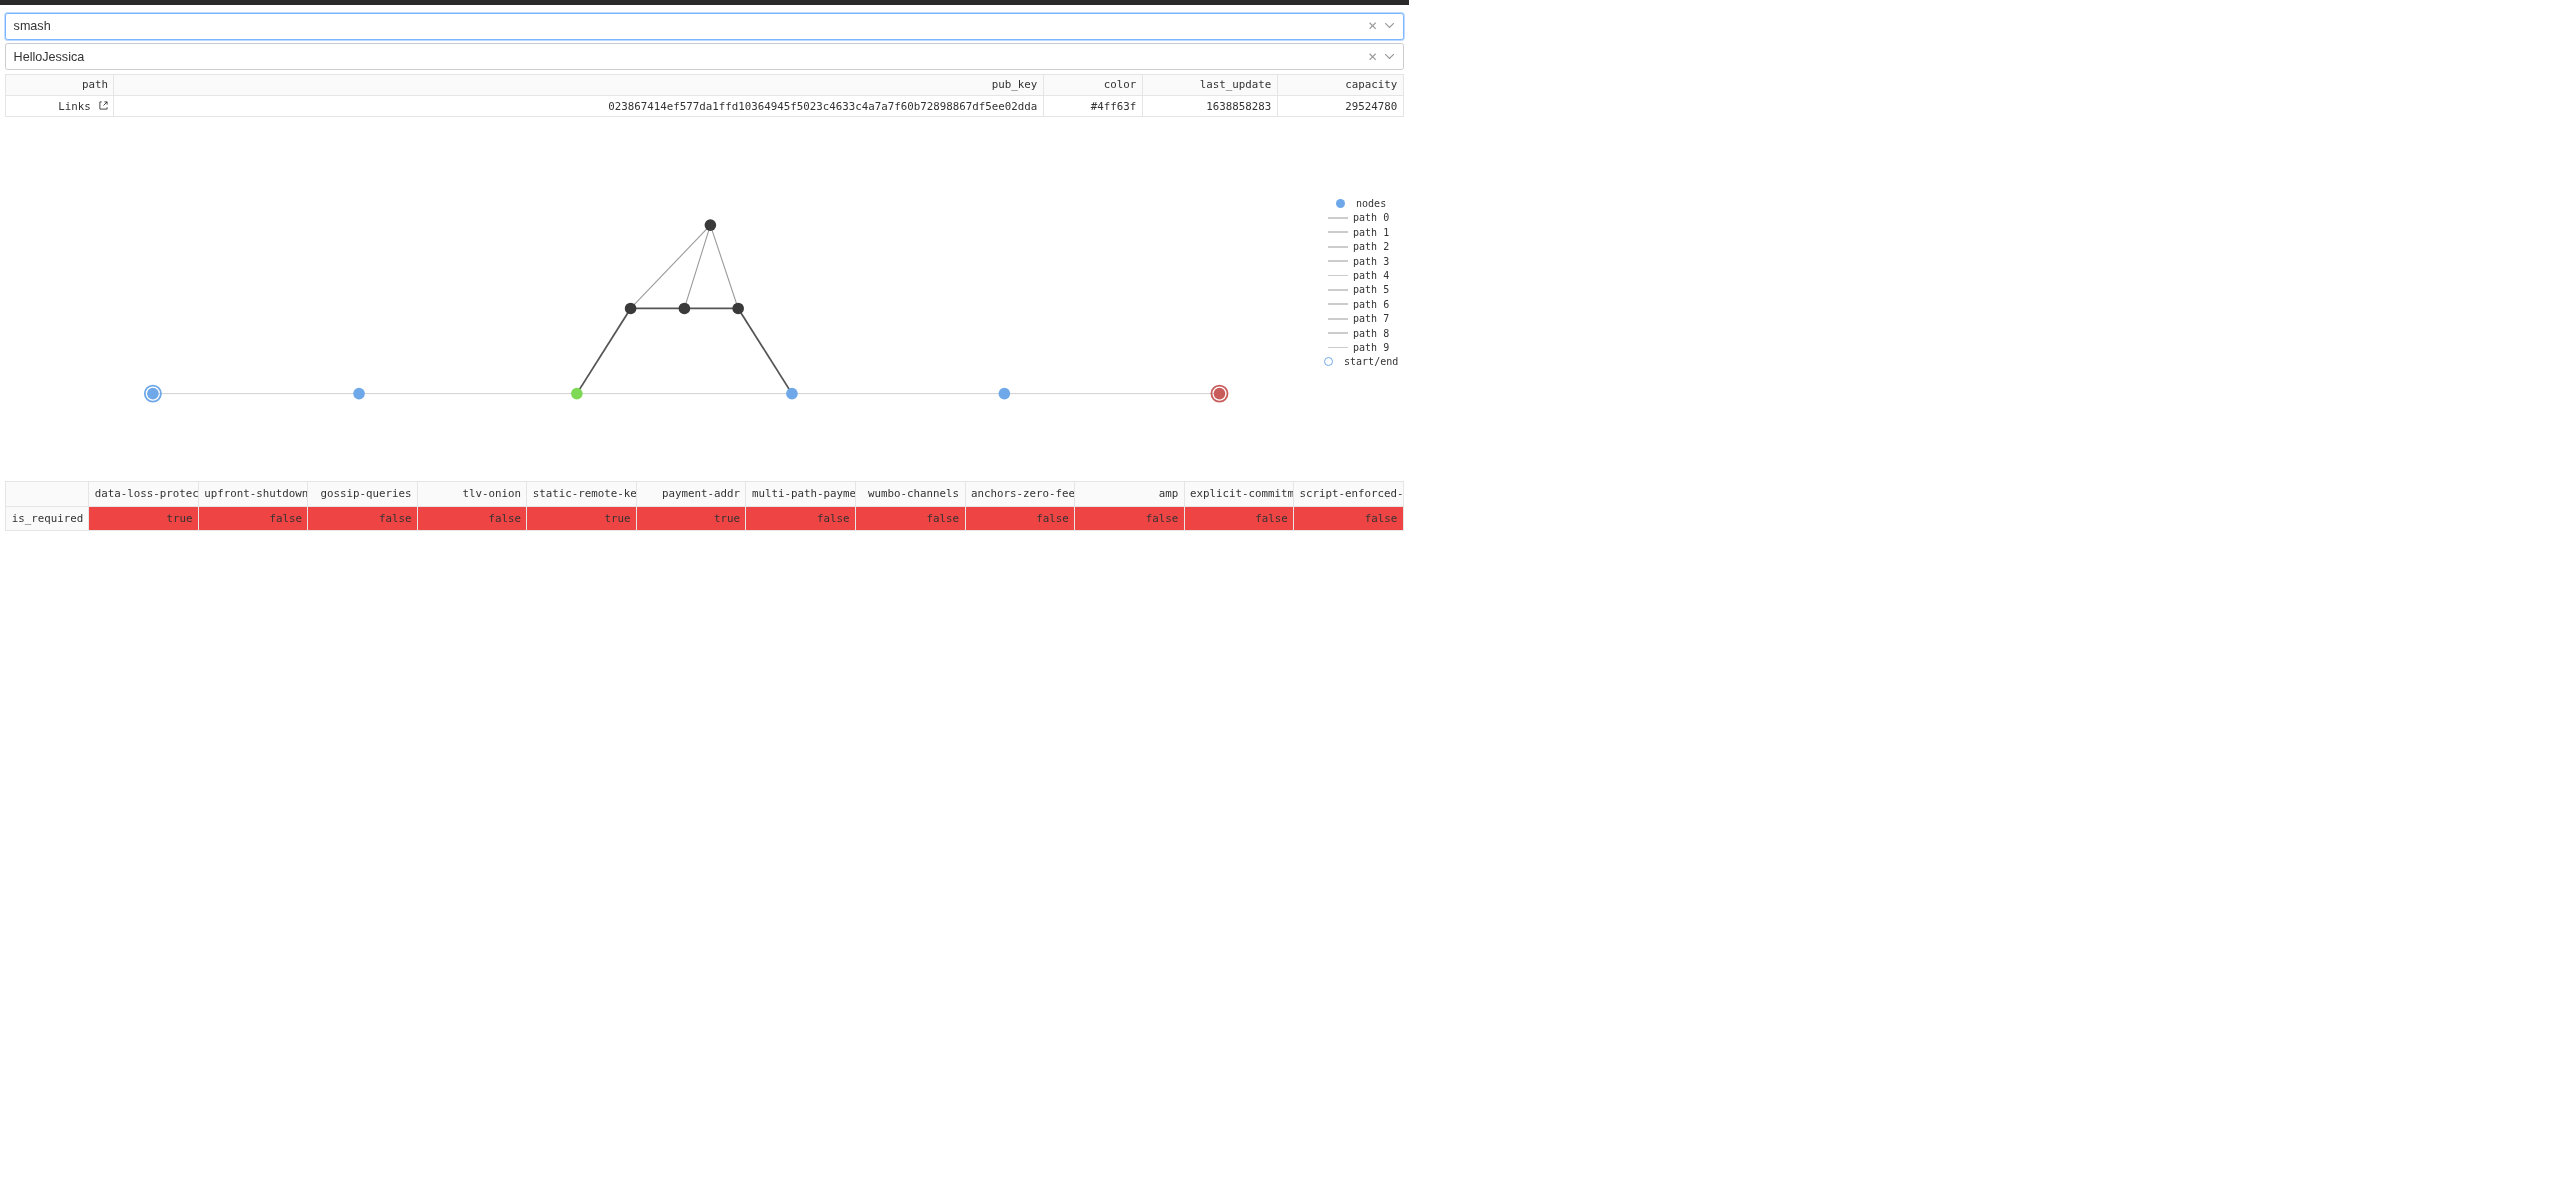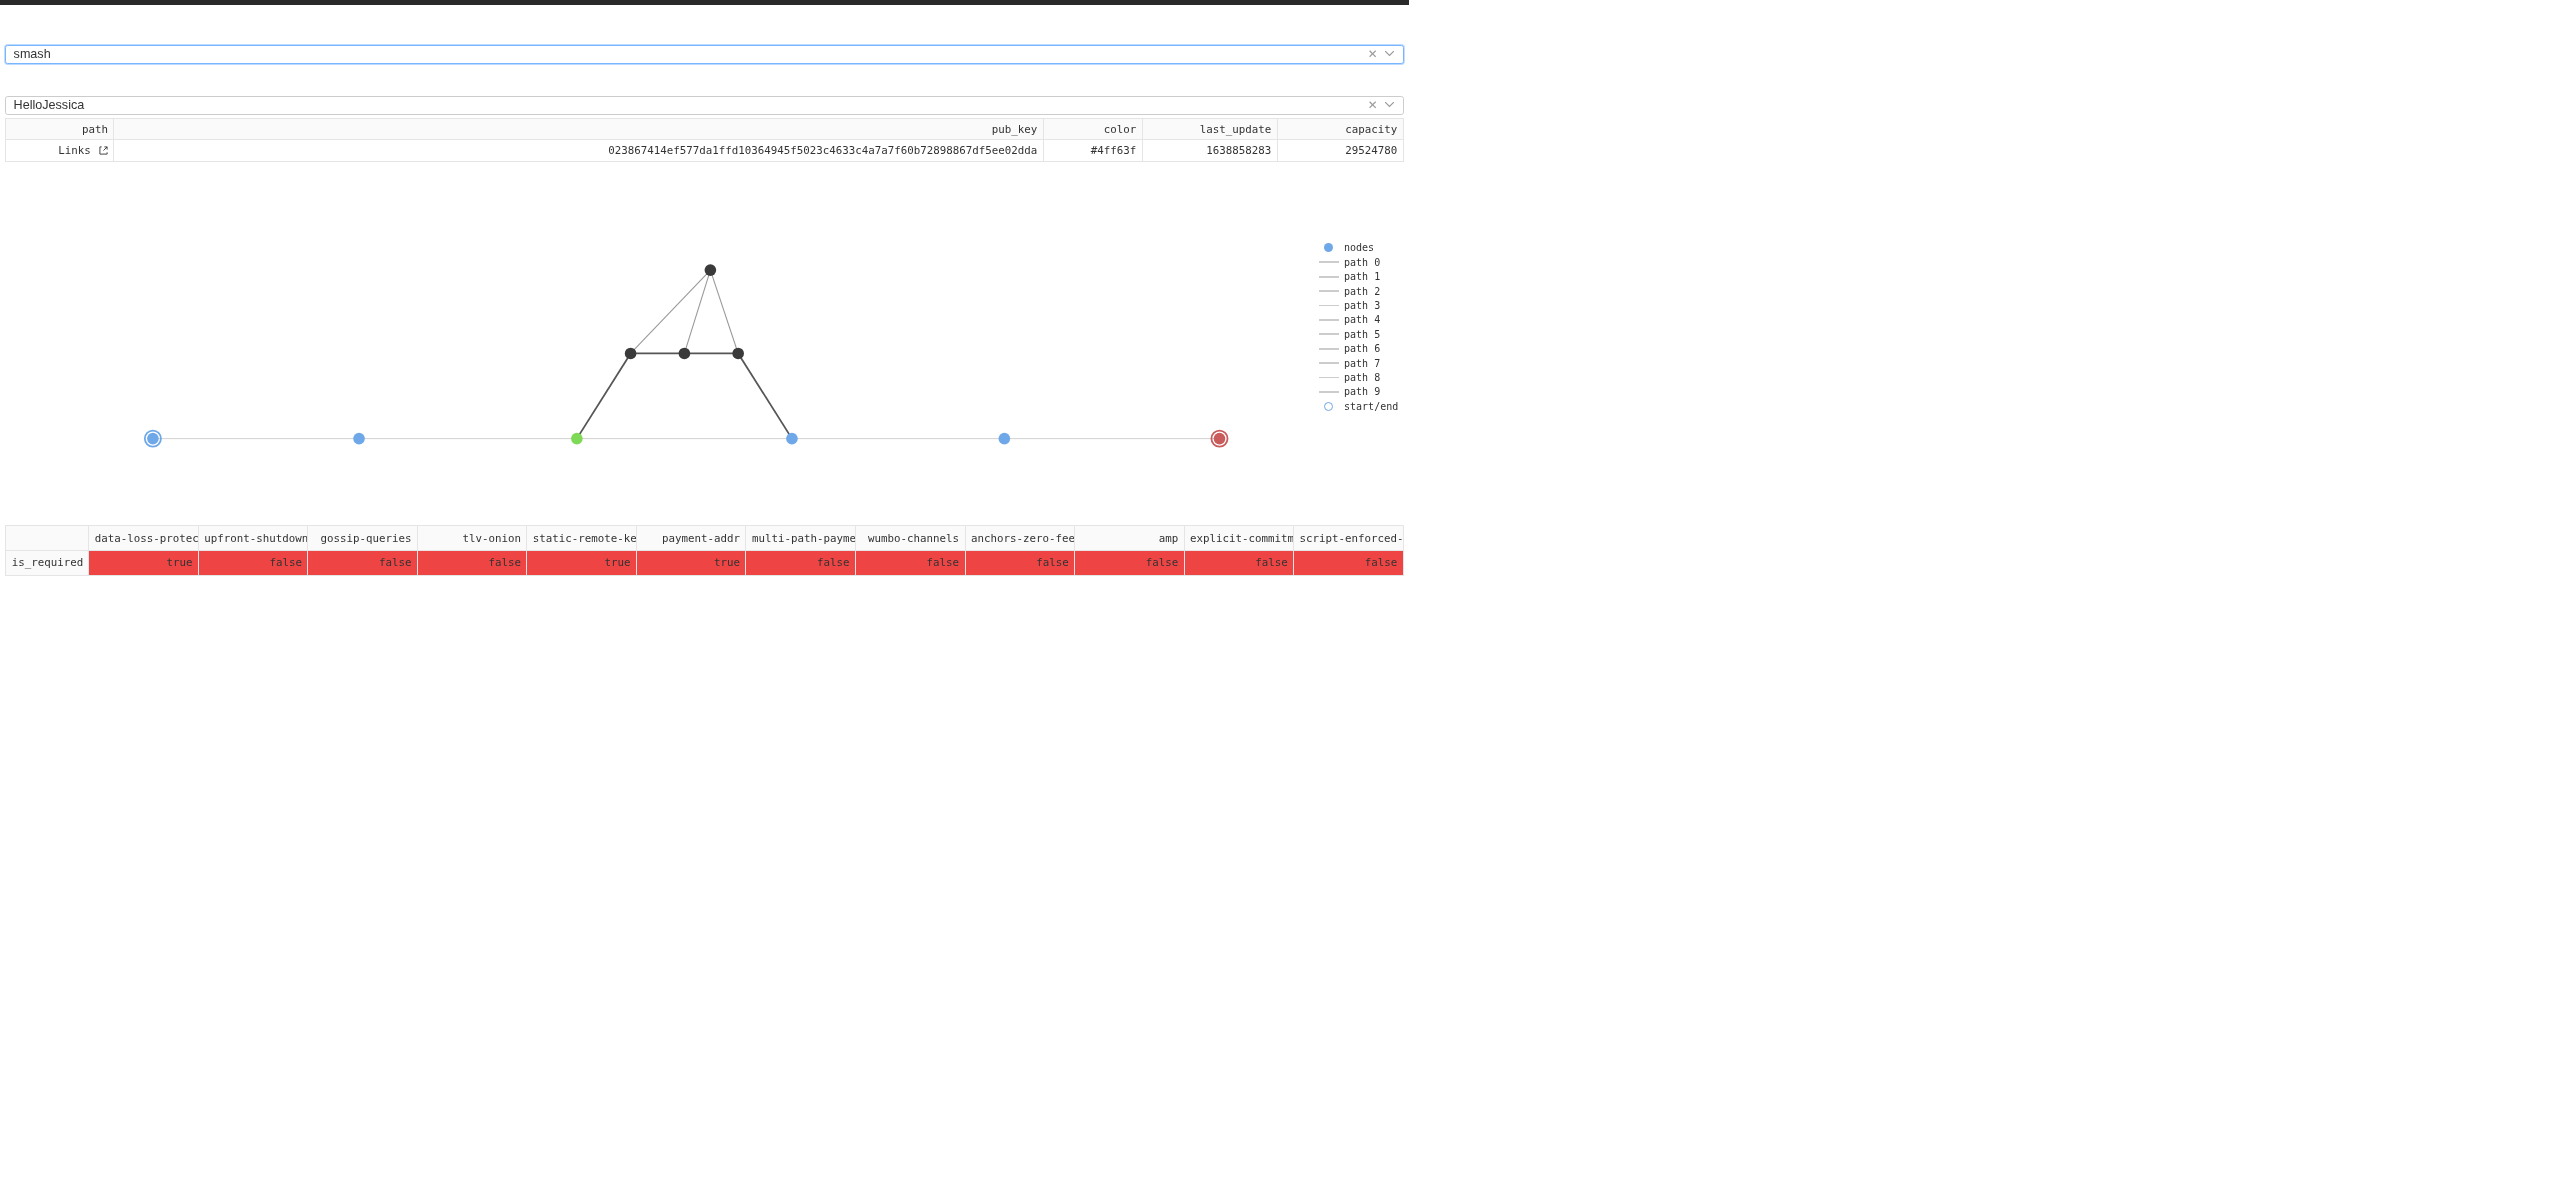--- a/index.html
+++ b/index.html
@@ -25,25 +25,24 @@
   .section-label {
     font-size: 12.6px;
     color: #333;
     margin-bottom: 3.6px;
   }
   .combo {
     display: flex;
     align-items: center;
     border: 0.9px solid #ccc;
     border-radius: 2.7px;
-    height: 19px;
+    height: 27px;
     padding: 0 5.4px 0 7.2px;
     margin-bottom: 3.6px;
     background: #fff;
-    margin-top: 32px;
   }
   .combo.focused {
     border-color: #7ab5ff;
     box-shadow: 0 0 0 0.9px rgba(122,181,255,0.5);
   }
   .combo input {
     flex: 1;
     border: none;
     outline: none;
     font-size: 12.6px;
@@ -101,20 +100,21 @@
     top: 72px;
     font-family: ui-monospace, SFMono-Regular, Menlo, Consolas, monospace;
     font-size: 10px;
     color: #333;
   }
   .legend-row {
     display: flex;
     align-items: center;
     height: 14.4px;
     gap: 5.4px;
+    justify-content: center;
   }
   .legend-swatch {
     width: 20px;
     display:flex;
     align-items:center;
     justify-content:center;
   }
   .legend-line {
     width: 20px;
     height: 1.8px;

